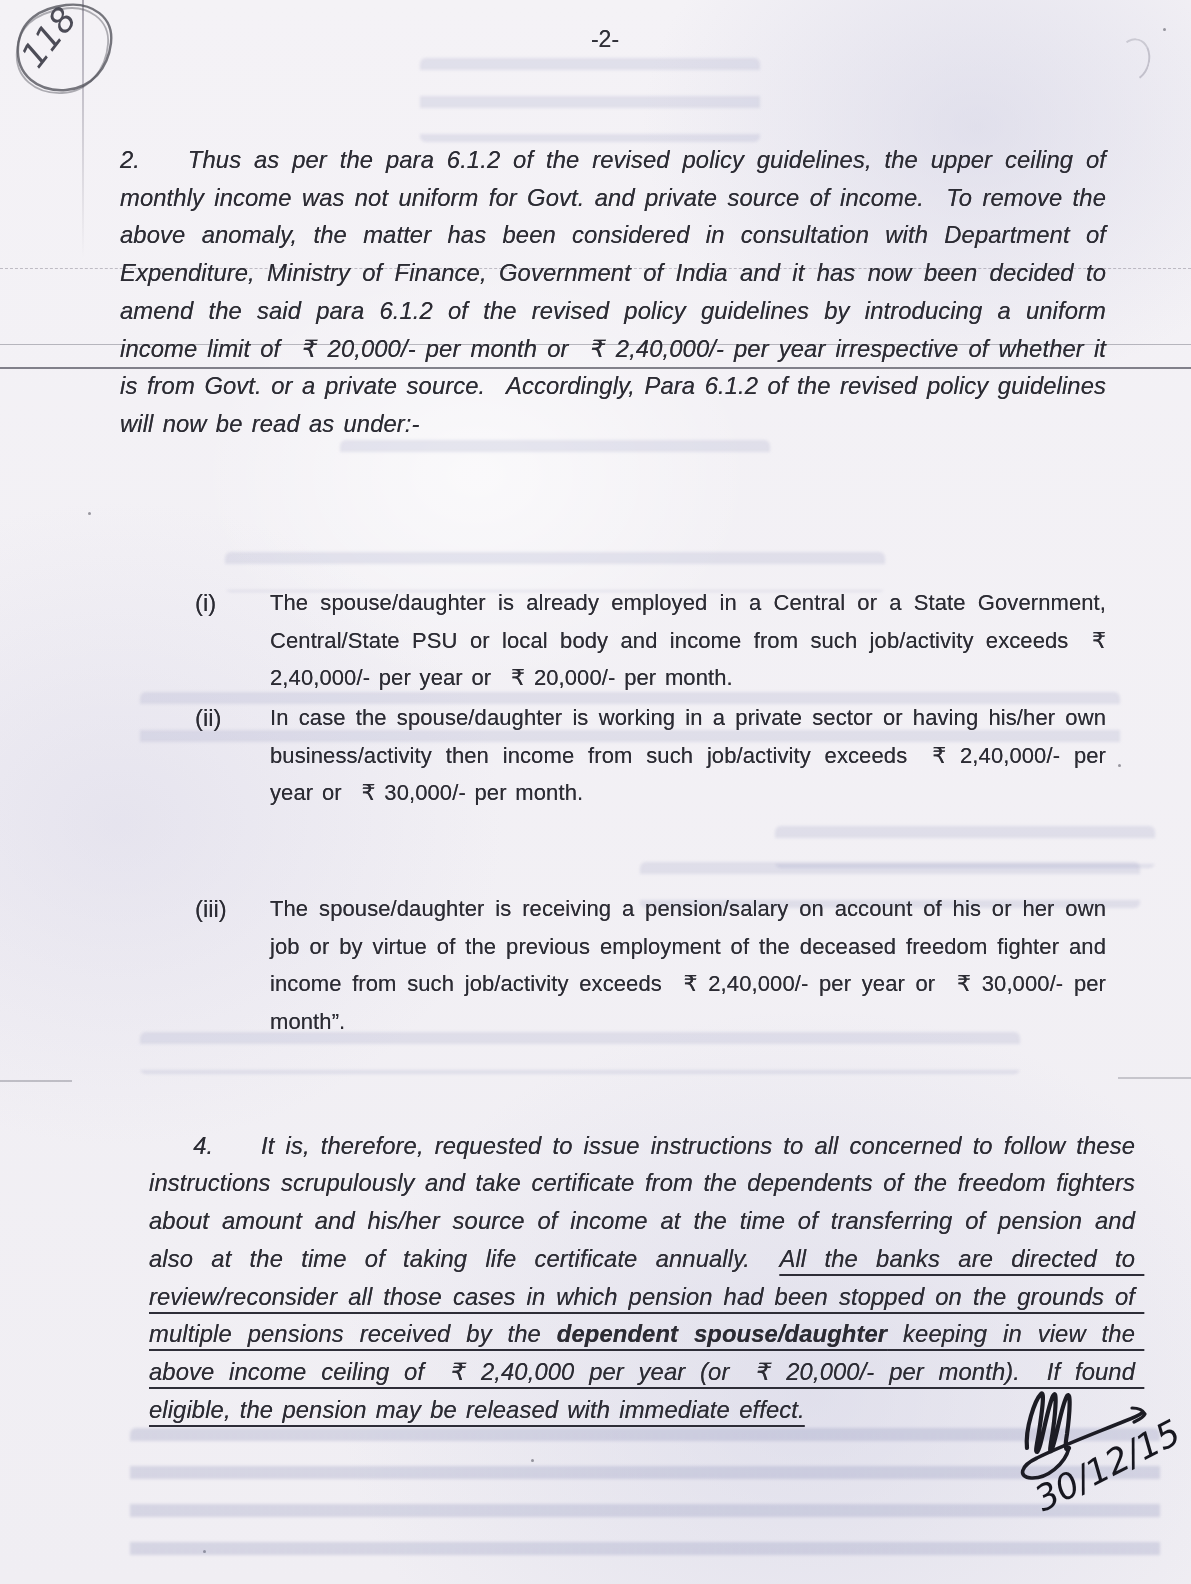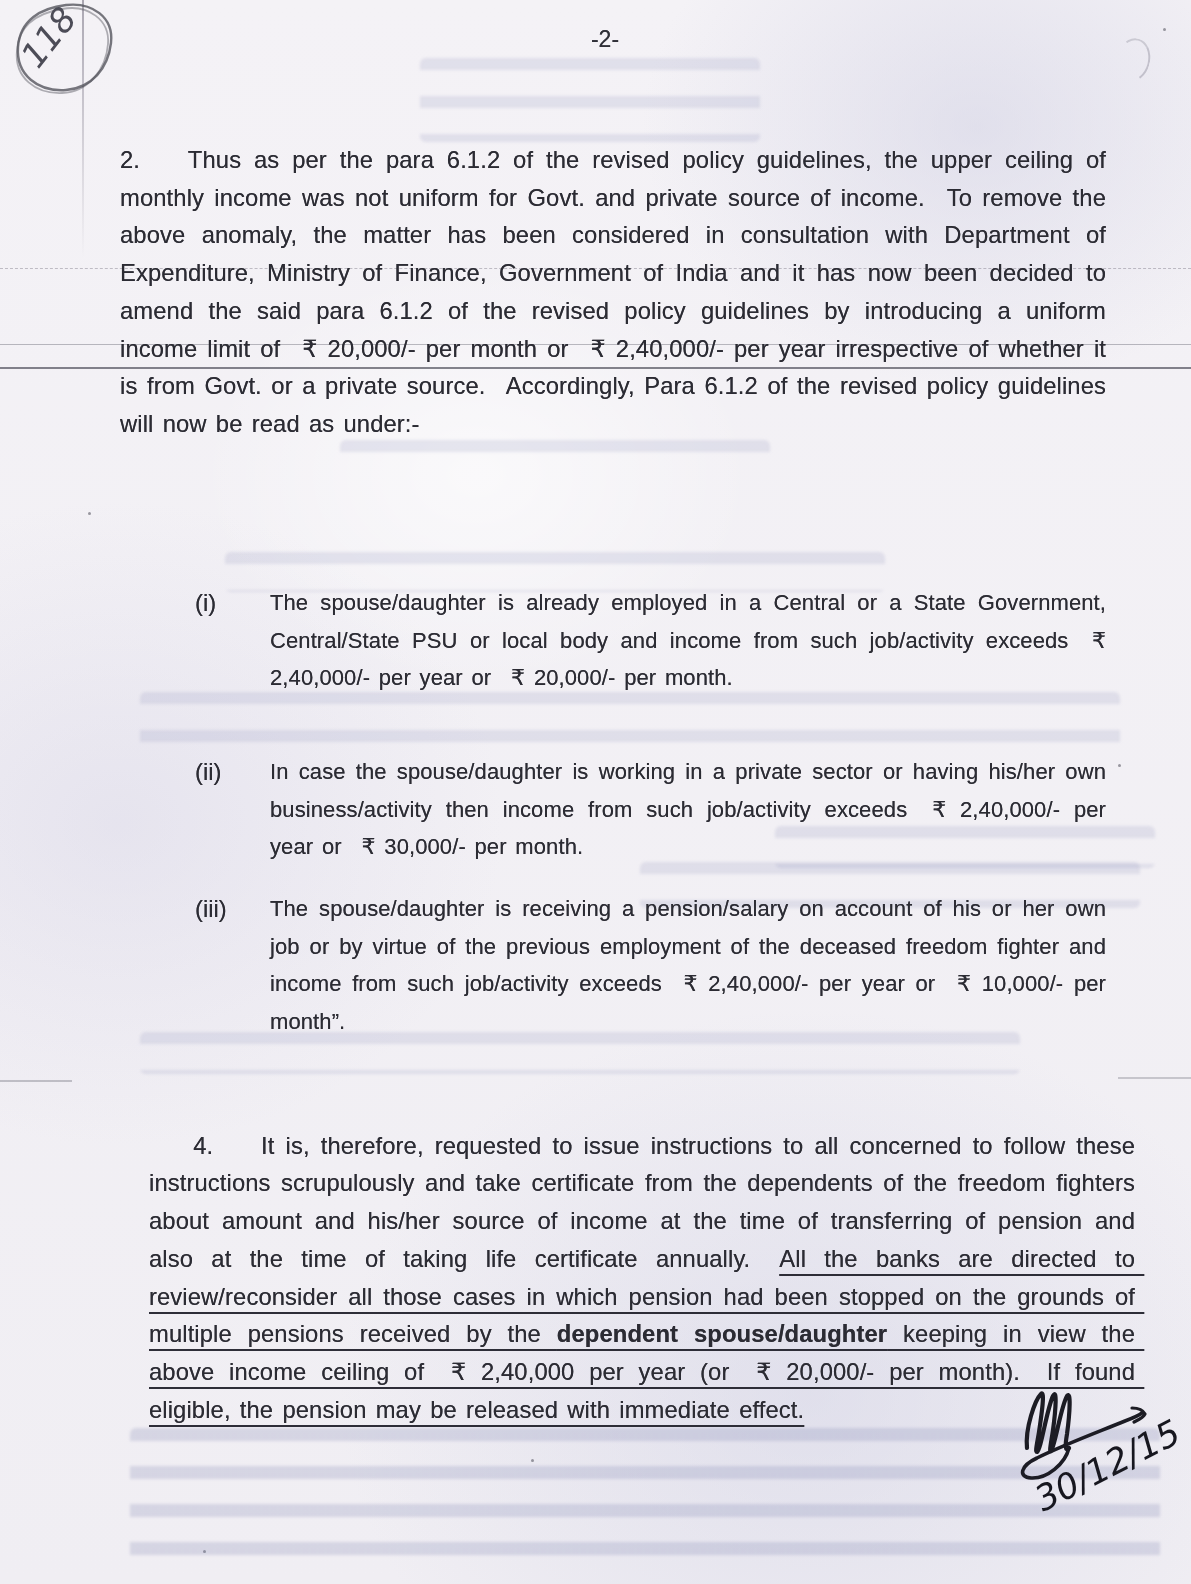--- a/index.html
+++ b/index.html
@@ -15,20 +15,21 @@
     color:#2b2b33;
   }
   .txt{
     position:absolute;
     font-size:23.8px;line-height:37.7px;
     text-align:justify;
     letter-spacing:0.1px;word-spacing:2.5px;
     color:#2b2b33;
     text-shadow:0 0 0.6px rgba(43,43,51,0.75);
     white-space:pre-wrap;
+    font-style:italic;
   }
   .pagenum{
     position:absolute;top:26px;left:545px;width:120px;
     text-align:center;font-size:23px;color:#303038;
     text-shadow:0 0 0.6px rgba(43,43,51,0.75);
   }
   .item{position:absolute;left:195px;width:912px;}
   .item .marker{position:absolute;left:0;top:0;font-size:23.8px;line-height:37.7px;color:#2b2b33;text-shadow:0 0 0.6px rgba(43,43,51,0.75);}
   .item .itext{margin-left:75px;width:836px;font-size:22px;line-height:37.7px;text-align:justify;letter-spacing:0.1px;word-spacing:2.5px;color:#2b2b33;text-shadow:0 0 0.6px rgba(43,43,51,0.75);}
   .ul{
@@ -96,28 +97,28 @@
   <div class="pagenum">-2-</div>
 
   <div class="txt" style="left:120px;top:141px;width:986px;">2.  Thus as per the para 6.1.2 of the revised policy guidelines, the upper ceiling of monthly income was not uniform for Govt. and private source of income.  To remove the above anomaly, the matter has been considered in consultation with Department of Expenditure, Ministry of Finance, Government of India and it has now been decided to amend the said para 6.1.2 of the revised policy guidelines by introducing a uniform income limit of  ₹ 20,000/- per month or  ₹ 2,40,000/- per year irrespective of whether it is from Govt. or a private source.  Accordingly, Para 6.1.2 of the revised policy guidelines will now be read as under:-</div>
 
 
   <div class="item" style="top:584px;">
     <span class="marker">(i)</span>
     <div class="itext">The spouse/daughter is already employed in a Central or a State Government, Central/State PSU or local body and income from such job/activity exceeds  ₹ 2,40,000/- per year or  ₹ 20,000/- per month.</div>
   </div>
 
-  <div class="item" style="top:753px;">
+  <div class="item" style="top:699px;">
     <span class="marker">(ii)</span>
     <div class="itext">In case the spouse/daughter is working in a private sector or having his/her own business/activity then income from such job/activity exceeds  ₹ 2,40,000/- per year or  ₹ 30,000/- per month.</div>
   </div>
 
   <div class="item" style="top:890px;">
     <span class="marker">(iii)</span>
-    <div class="itext">The spouse/daughter is receiving a pension/salary on account of his or her own job or by virtue of the previous employment of the deceased freedom fighter and income from such job/activity exceeds  ₹ 2,40,000/- per year or  ₹ 10,000/- per month”.</div>
+    <div class="itext">The spouse/daughter is receiving a pension/salary on account of his or her own job or by virtue of the previous employment of the deceased freedom fighter and income from such job/activity exceeds  ₹ 2,40,000/- per year or  ₹ 30,000/- per month”.</div>
   </div>
 
   <div class="txt" style="left:120px;top:1089px;width:986px;margin-left:29px;">
     <span>4.  It is, therefore, requested to issue instructions to all concerned to follow these instructions scrupulously and take certificate from the dependents of the freedom fighters about amount and his/her source of income at the time of transferring of pension and also at the time of taking life certificate annually.  </span><span class="ul">All the banks are directed to review/reconsider all those cases in which pension had been stopped on the grounds of multiple pensions received by the </span><span class="ul bold">dependent spouse/daughter</span><span class="ul"> keeping in view the above income ceiling of  ₹ 2,40,000 per year (or  ₹ 20,000/- per month).  If found eligible, the pension may be released with immediate effect.</span>
   </div>
 
   <div class="sig">
     <svg width="215" height="185" viewBox="0 0 215 185">
       <g fill="none" stroke="#1c1c24" stroke-linecap="round" stroke-linejoin="round">
         <path stroke-width="4.2" d="M 42,70 C 40,50 50,22 56,16 C 60,12 57,34 54,54 C 52,66 50,74 52,74 C 56,72 62,30 68,18 C 72,10 71,30 68,52 C 66,66 64,74 66,73 C 70,68 76,28 82,18 C 86,12 85,34 82,56 C 80,68 80,74 84,70"></path>

